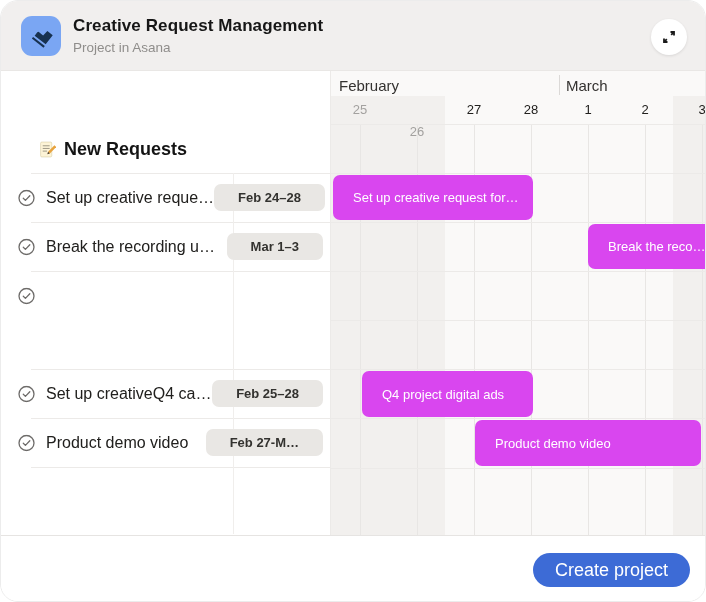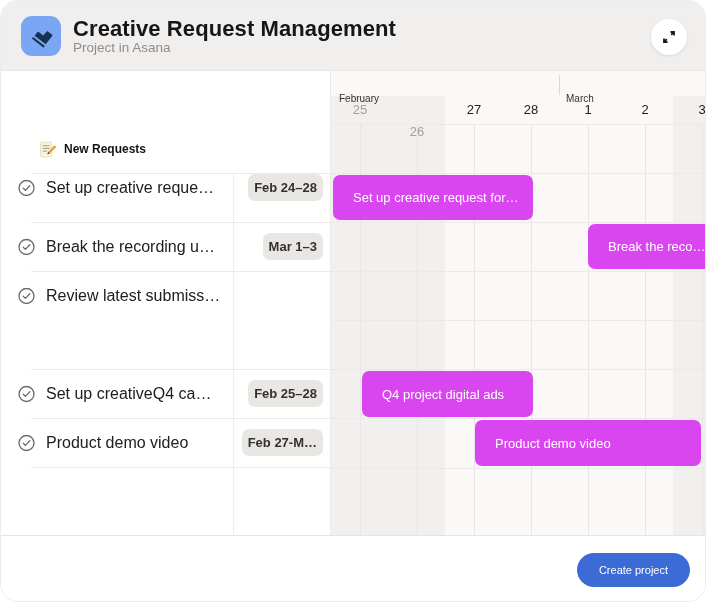--- a/index.html
+++ b/index.html
@@ -6,54 +6,54 @@
   html,body { background:#ffffff; font-family:"Liberation Sans","DejaVu Sans",sans-serif; }
   .card{
     position:relative; width:706px; height:602px; background:#ffffff;
     border:1px solid #ececec; border-radius:18px; overflow:hidden;
   }
   
   .header{ position:absolute; left:0; top:0; width:706px; height:70px;
     background:#f1efee; border-bottom:1px solid #e9e7e5; }
   .app-icon{ position:absolute; left:20px; top:15px; width:40px; height:40px;
     border-radius:11px; background:#7aa6f3; display:flex; align-items:center; justify-content:center; }
-  .h-title{ position:absolute; left:72px; top:15px; font-size:22px; font-weight:700; color:#161616; letter-spacing:.1px; }
+  .h-title{ position:absolute; left:72px; top:15px; font-size:17px; font-weight:700; color:#161616; letter-spacing:.1px; }
   .h-sub{ position:absolute; left:72px; top:39px; font-size:13.5px; color:#8f8d8b; }
   .expand-btn{ position:absolute; left:650px; top:18px; width:36px; height:36px; border-radius:50%;
     background:#ffffff; box-shadow:0 1px 3px rgba(0,0,0,.10); display:flex; align-items:center; justify-content:center; cursor:pointer; border:none; }
   
   .main{ position:absolute; left:0; top:70px; width:706px; height:464px; background:#ffffff; }
   
   .left-panel{ position:absolute; left:0; top:0; width:330px; height:464px; background:#ffffff; border-right:1px solid #eceae8; }
   .section-row{ position:absolute; left:0; width:330px; height:48px; display:flex; align-items:center; padding-left:38px; gap:8px; }
-  .section-title{ font-size:12px; font-weight:700; color:#141414; }
+  .section-title{ font-size:18px; font-weight:700; color:#141414; }
   .task-row{ position:absolute; left:0; width:330px; height:49px; display:flex; align-items:center; cursor:pointer; }
   .check{ position:absolute; left:17px; top:50%; transform:translateY(-50%); width:17px; height:17px; display:flex; }
   .task-name{ margin-left:45px; font-size:16px; color:#21201e; white-space:nowrap; }
   .badge{ margin-left:auto; margin-right:8px; background:#e9e7e4; color:#33322f;
-    font-size:13px; font-weight:700; padding:6px 6px; border-radius:7px; white-space:nowrap; }
+    font-size:13px; font-weight:700; padding:6px 24px; border-radius:7px; white-space:nowrap; }
   .sep{ position:absolute; left:30px; right:0; height:1px; background:#eceae8; }
   .vline{ position:absolute; left:232px; top:102px; width:1px; height:361px; background:#f0eeec; }
   
   .timeline{ position:absolute; left:330px; top:0; width:376px; height:464px; overflow:hidden; background:#faf9f8; }
   .weekend-band{ position:absolute; top:25px; height:439px; background:#f2f0ee; }
   .gridline{ position:absolute; top:53px; height:411px; width:1px; background:#e8e6e4; }
   .hline{ position:absolute; left:0; width:376px; height:1px; background:#eceae8; }
-  .month-label{ position:absolute; top:22px; font-size:10px; color:#343230; }
+  .month-label{ position:absolute; top:6px; font-size:15px; color:#343230; }
   .month-divider{ position:absolute; left:228px; top:4px; width:1px; height:20px; background:#dbd9d7; }
   .day-label{ position:absolute; top:25px; width:56px; height:28px; line-height:28px;
     text-align:center; font-size:13px; font-weight:500; color:#21201e; }
   .day-label.weekend-day{ color:#a3a19f;text-align:center; }
   .bar{ position:absolute; height:45px; background:#d946ef; border-radius:7px;
     display:flex; align-items:center; padding:0 20px; color:#ffffff; font-size:13px;
     white-space:nowrap; overflow:hidden; cursor:pointer; }
   
   .footer{ position:absolute; left:0; top:534px; width:706px; height:68px; background:#ffffff; border-top:1px solid #e6e4e2; }
   .create-btn{ position:absolute; right:17px; top:17px; height:34px; padding:4px 22px; border:none;
-    border-radius:17px; background:#3d6bd6; color:#ffffff; font-size:11px; font-weight:500;
+    border-radius:17px; background:#3d6bd6; color:#ffffff; font-size:18px; font-weight:500;
     font-family:"Liberation Sans","DejaVu Sans",sans-serif; cursor:pointer; }
 </style>
 </head>
 <body>
 
 <div class="card">
 
   <div class="header">
     <div class="app-icon">
       <svg width="26" height="26" viewBox="0 0 24 24">
@@ -132,21 +132,21 @@
           <line x1="3.5" y1="7" x2="10" y2="7" stroke="#9a9482" stroke-width="0.9"></line>
           <line x1="3.5" y1="9.5" x2="7.5" y2="9.5" stroke="#9a9482" stroke-width="0.9"></line>
           <g transform="rotate(45 11 9)">
             <rect x="10" y="3" width="2.4" height="8.5" fill="#e8a33d"></rect>
             <path d="M10 11.5 h2.4 l-1.2 2.2 z" fill="#4a3b26"></path>
           </g>
         </svg>
         <span class="section-title">New Requests</span>
       </div>
 
-      <div class="task-row" style="top:92px;align-items:center;">
+      <div class="task-row" style="top:102px;align-items:center;">
         <span class="check">
           <svg width="17" height="17" viewBox="0 0 17 17" fill="none" stroke="#6d6b69" stroke-width="1.3">
             <circle cx="8.5" cy="8.5" r="7.5"></circle>
               <path d="M5.3 8.8 l2.1 2.1 L11.8 6.3" stroke-linecap="round" stroke-linejoin="round"></path>
           </svg>
         </span>
         <span class="task-name">Set up creative reque…</span>
         <span class="badge">Feb 24–28</span>
       </div>
 
@@ -161,21 +161,20 @@
         <span class="badge">Mar 1–3</span>
       </div>
 
       <div class="task-row" style="top:200px;">
         <span class="check">
           <svg width="17" height="17" viewBox="0 0 17 17" fill="none" stroke="#6d6b69" stroke-width="1.3">
             <circle cx="8.5" cy="8.5" r="7.5"></circle>
               <path d="M5.3 8.8 l2.1 2.1 L11.8 6.3" stroke-linecap="round" stroke-linejoin="round"></path>
           </svg>
         </span>
-        <span class="task-name">Review latest submiss…</span>
       </div>
 
 
       <div class="task-row" style="top:298px;">
         <span class="check">
           <svg width="17" height="17" viewBox="0 0 17 17" fill="none" stroke="#6d6b69" stroke-width="1.3">
             <circle cx="8.5" cy="8.5" r="7.5"></circle>
               <path d="M5.3 8.8 l2.1 2.1 L11.8 6.3" stroke-linecap="round" stroke-linejoin="round"></path>
           </svg>
         </span>

